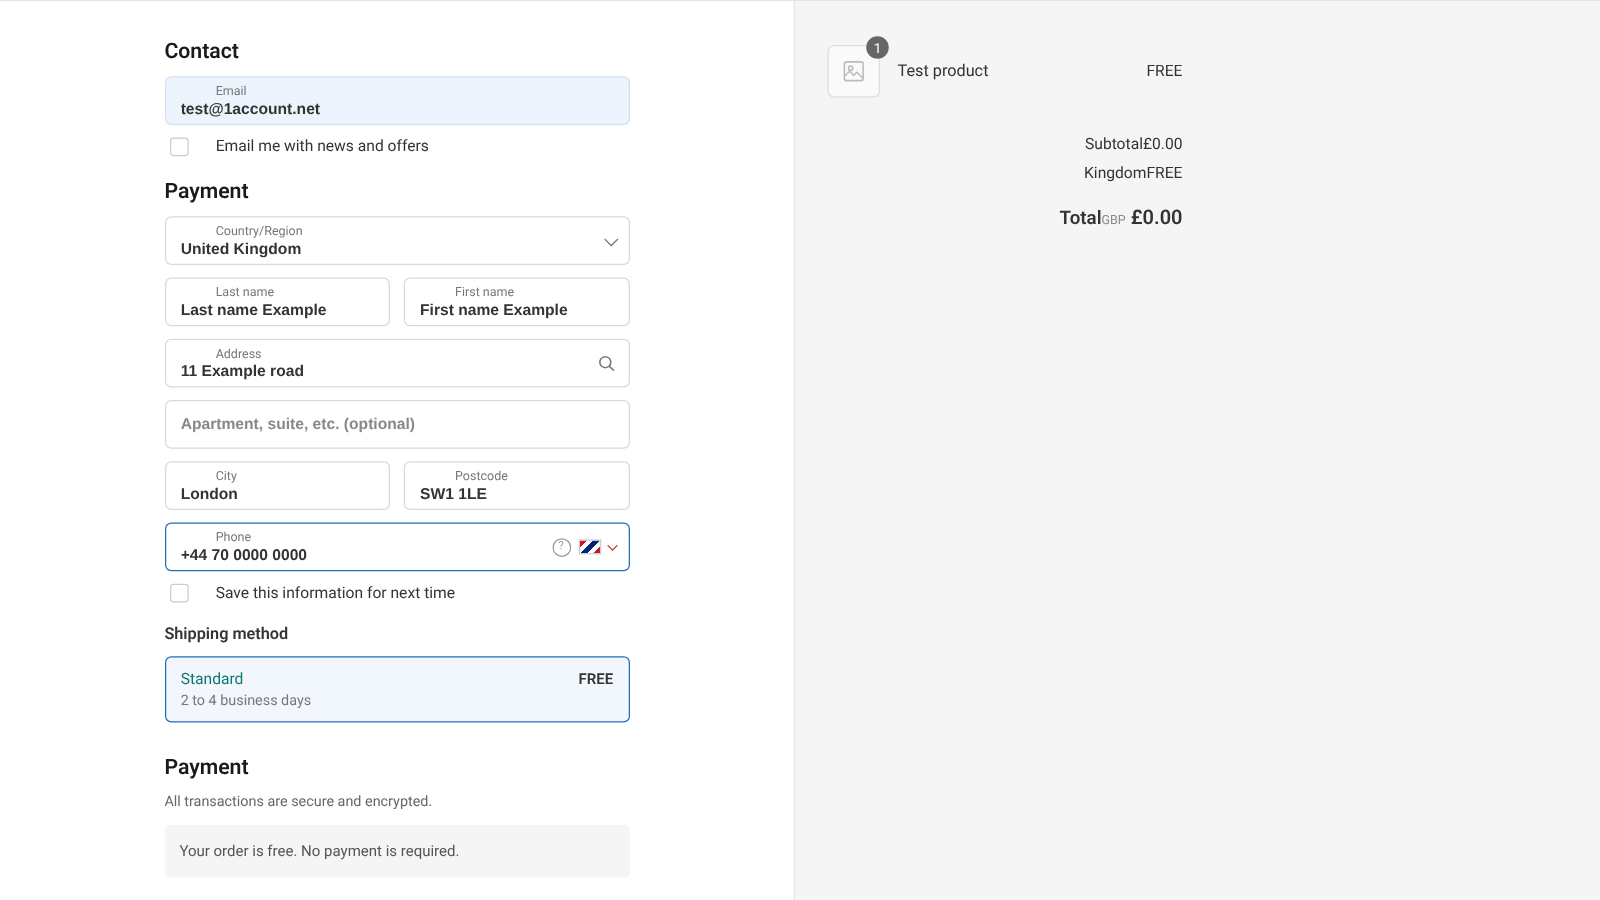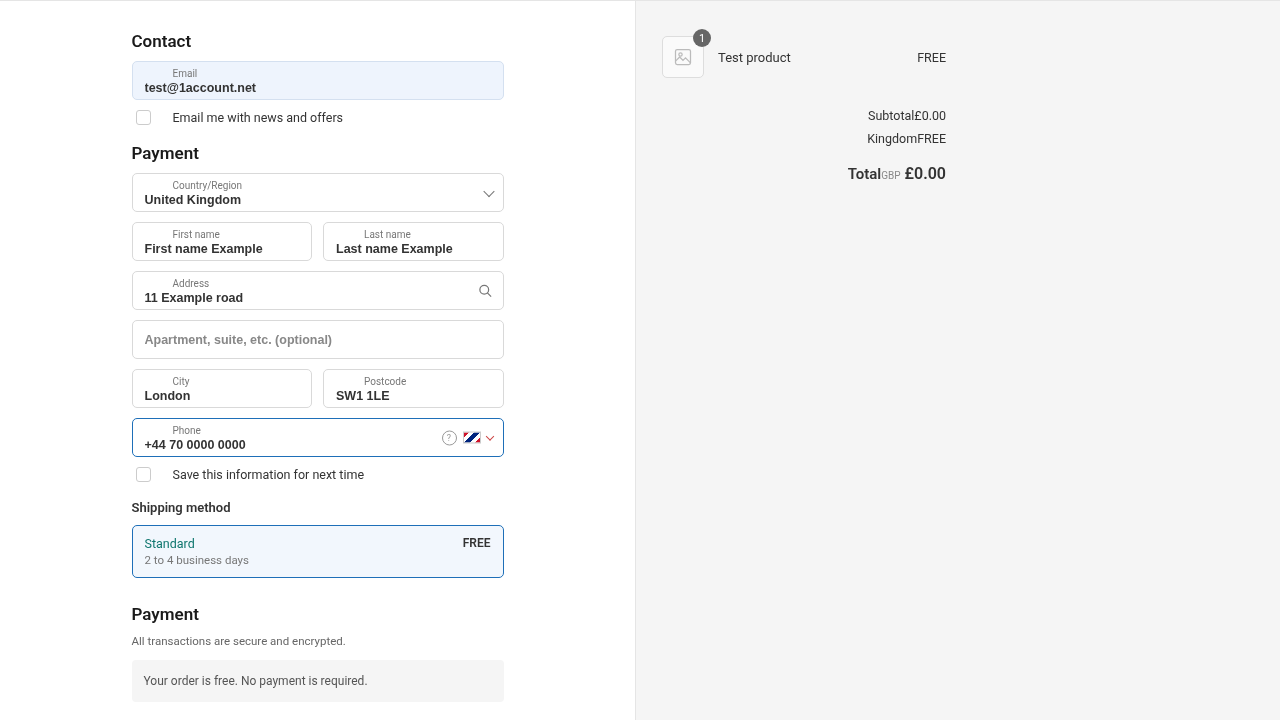--- a/index.html
+++ b/index.html
@@ -204,26 +204,26 @@
         <div class="field filled">
           <span class="float-label">Country/Region</span>
           <input class="val" readonly="" value="United Kingdom" style="">
           <div class="right-icon">
               <div class="chev-down"></div>
             </div>
         </div>
 
         <div class="row2">
           <div class="field filled">
+            <span class="float-label">Last name</span>
+            <input class="val" value="Last name Example" style="">
+          </div>
+          <div class="field filled">
             <span class="float-label">First name</span>
             <input class="val" value="First name Example" style="">
-          </div>
-          <div class="field filled">
-            <span class="float-label">Last name</span>
-            <input class="val" value="Last name Example" style="">
           </div>
         </div>
 
         <div class="field filled">
           <span class="float-label">Address</span>
           <input class="val" value="11 Example road" style="">
           <div class="right-icon search-icon">
             <svg viewBox="0 0 24 24">
                 <circle cx="10" cy="10" r="7"></circle>
                 <line x1="15" y1="15" x2="21" y2="21"></line>

